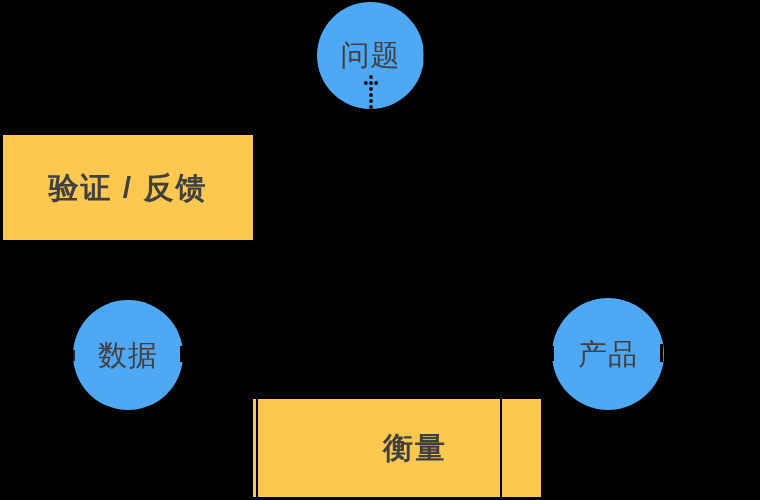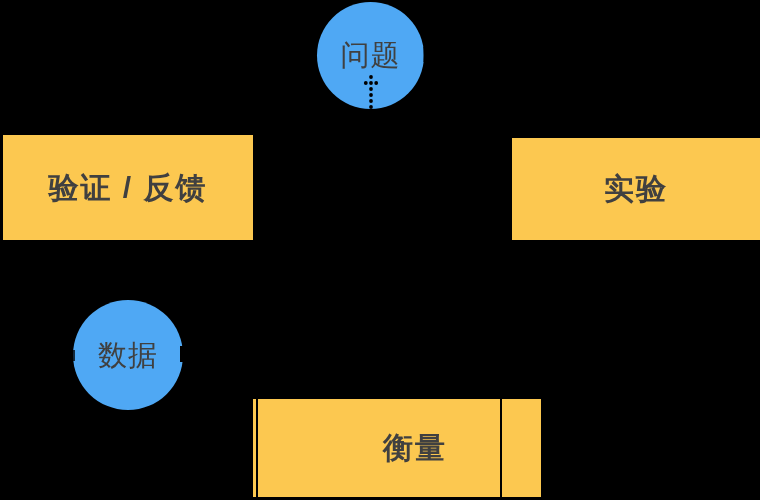--- a/index.html
+++ b/index.html
@@ -98,32 +98,32 @@
       <circle cx="18" cy="53" r="1.9"></circle>
       <circle cx="18" cy="58.5" r="1.9"></circle>
     </g>
   </svg>
 
 
   <div class="node rect" id="node-learn">
     <span>验证 / 反馈</span>
   </div>
 
-  <div class="node rect" id="node-build">
-    <span>实验</span>
-  </div>
 
   <div class="node rect" id="node-measure">
     <span>衡量</span>
   </div>
 
   <div class="node circle blue" id="node-data">
     <span>数据</span>
   </div>
 
+  <div class="node circle blue" id="node-product">
+    <span>产品</span>
+  </div>
 
   <div class="tick" id="measure-line-left"></div>
   <div class="tick" id="measure-line-right"></div>
   <div class="tick" id="data-tick-left"></div>
   <div class="tick" id="data-tick-right"></div>
   <div class="tick" id="product-tick-left"></div>
   <div class="tick" id="product-tick-right"></div>
   <div class="tick" id="problem-tick-right"></div>
   <div class="tick" id="idea-tick-left"></div>
 

